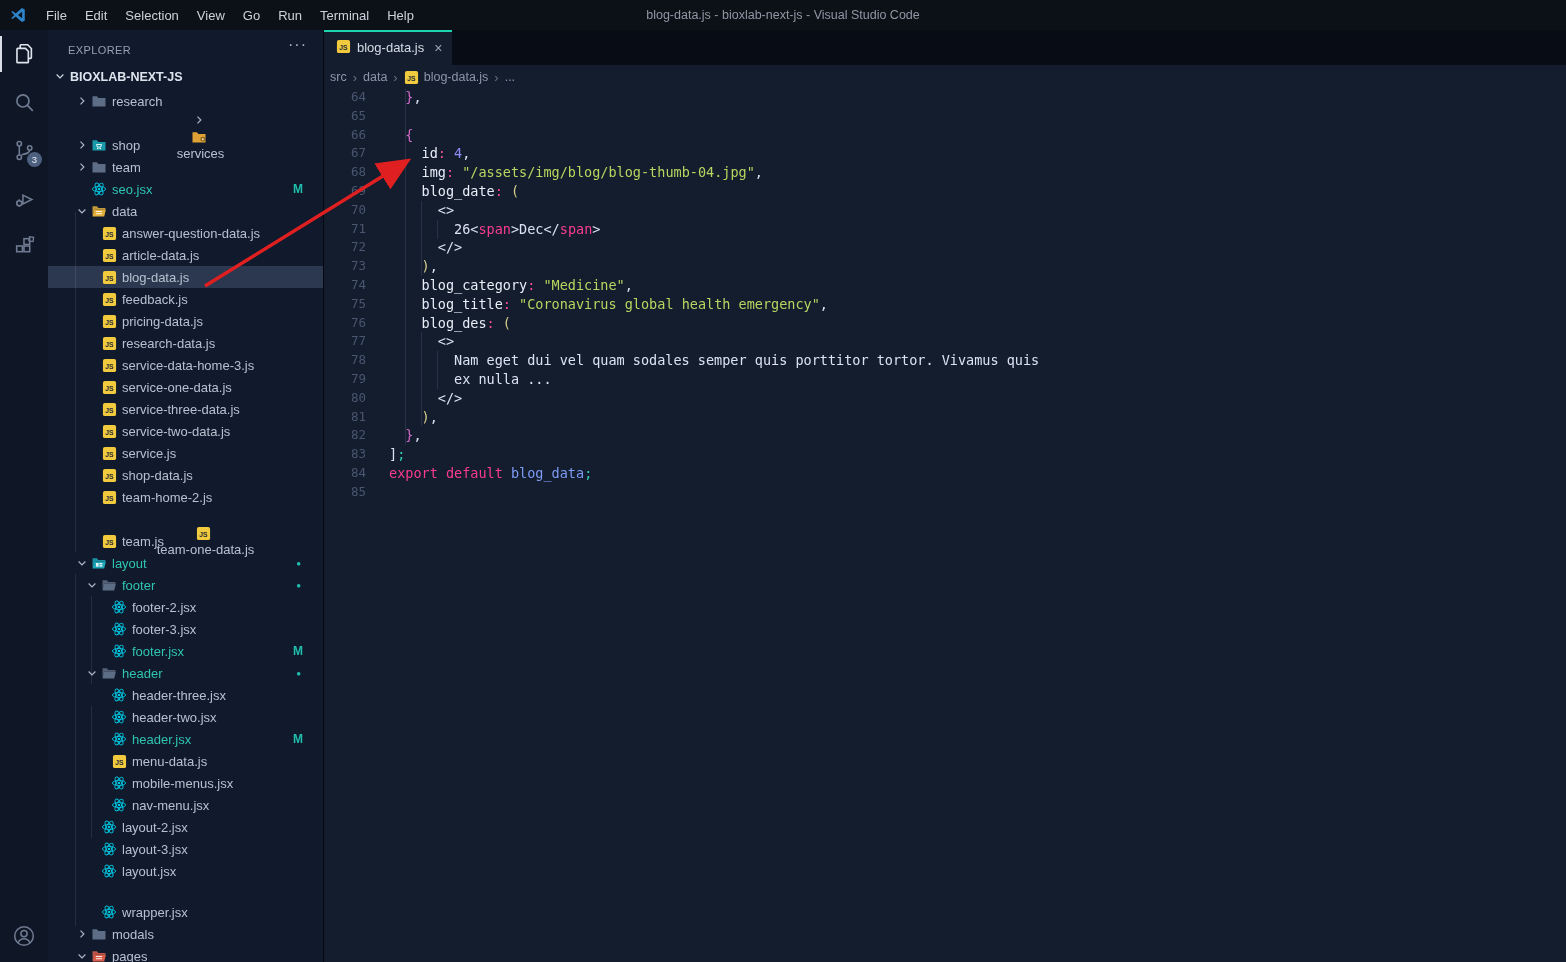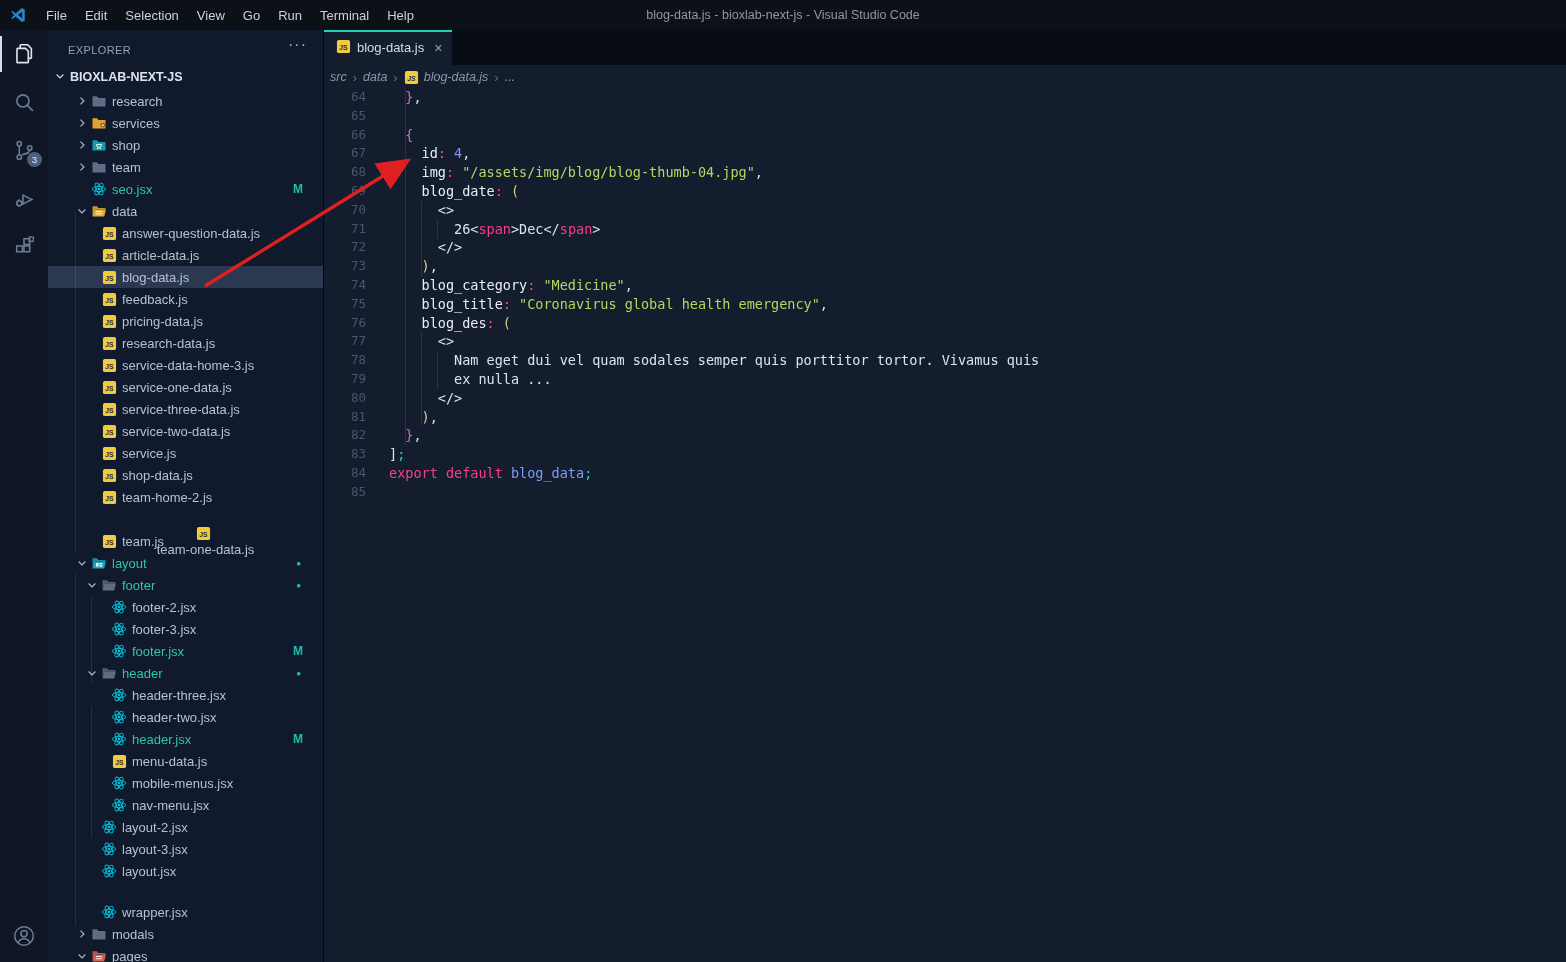--- a/index.html
+++ b/index.html
@@ -62,21 +62,21 @@
               background:#070c15; display:flex; z-index:2; }
   .tab { position:relative; height:35px; padding:0 10px 0 12px; background:#131d2e;
          display:flex; align-items:center; color:#d5dce7; font-size:13px; }
   .tab::before { content:""; position:absolute; left:0; top:0; right:0; height:2px;
                  background:var(--accent); }
   .tab .tab-label { margin:0 6px; }
   .tab .tab-close { color:#9aa4b4; font-size:14px; margin-left:4px; cursor:pointer; }
   .breadcrumb { position:absolute; left:324px; top:65px; width:1242px; height:24px;
                 background:#131d2e; display:flex; align-items:center; color:#8d96a8;
                 font-size:12.5px; z-index:2; }
-  .bc-item { display:flex; align-items:center; margin-left:6px; cursor:pointer;font-style:italic; }
+  .bc-item { display:flex; align-items:center; margin-left:6px; cursor:pointer; }
   .bc-sep { color:#69718284; margin-left:6px; font-size:13px; color:#697182; }
   .bc-item .bc-icon { margin-right:5px; display:flex; }
 
   .editor { position:absolute; left:324px; top:88px; width:1242px; height:874px;
             background:#131d2e; font-family:"DejaVu Sans Mono", monospace;
             font-size:13.5px; z-index:1; }
   .line { display:flex; height:18.8px; line-height:18.8px; white-space:pre; }
   .ln { width:42px; text-align:right; color:#49566f; flex:0 0 42px;
         font-size:12.5px; }
   .lcode { padding-left:23px; }
@@ -195,21 +195,21 @@
               <path fill="none" stroke="#aeb6c4" stroke-width="1.6" d="M6 3.5L10.5 8 6 12.5"></path>
             </svg>
           </span>
           <span class="ticon">
             <svg width="16" height="16" viewBox="0 0 16 16">
               <path d="M1.5 3.2h4.4l1.5 1.7h7.1v8.5H1.5z" fill="#5d6d85"></path>
             </svg>
           </span>
           <span class="tlabel">research</span>
         </div>
-        <div class="trow" style="padding-left: 26px;">
+        <div class="trow" style="padding-left: 26px; flex-direction: column;">
           <span class="chev">
             <svg width="12" height="12" viewBox="0 0 16 16">
               <path fill="none" stroke="#aeb6c4" stroke-width="1.6" d="M6 3.5L10.5 8 6 12.5"></path>
             </svg>
           </span>
           <span class="ticon">
             <svg width="16" height="16" viewBox="0 0 16 16">
               <path d="M1.5 3.2h4.4l1.5 1.7h7.1v8.5H1.5z" fill="#dfa136"></path>
               <circle cx="11.8" cy="10.2" r="2.4" fill="rgba(40,30,0,.45)"></circle>
               <circle cx="11.8" cy="10.2" r="1" fill="#ffe9a8"></circle>

